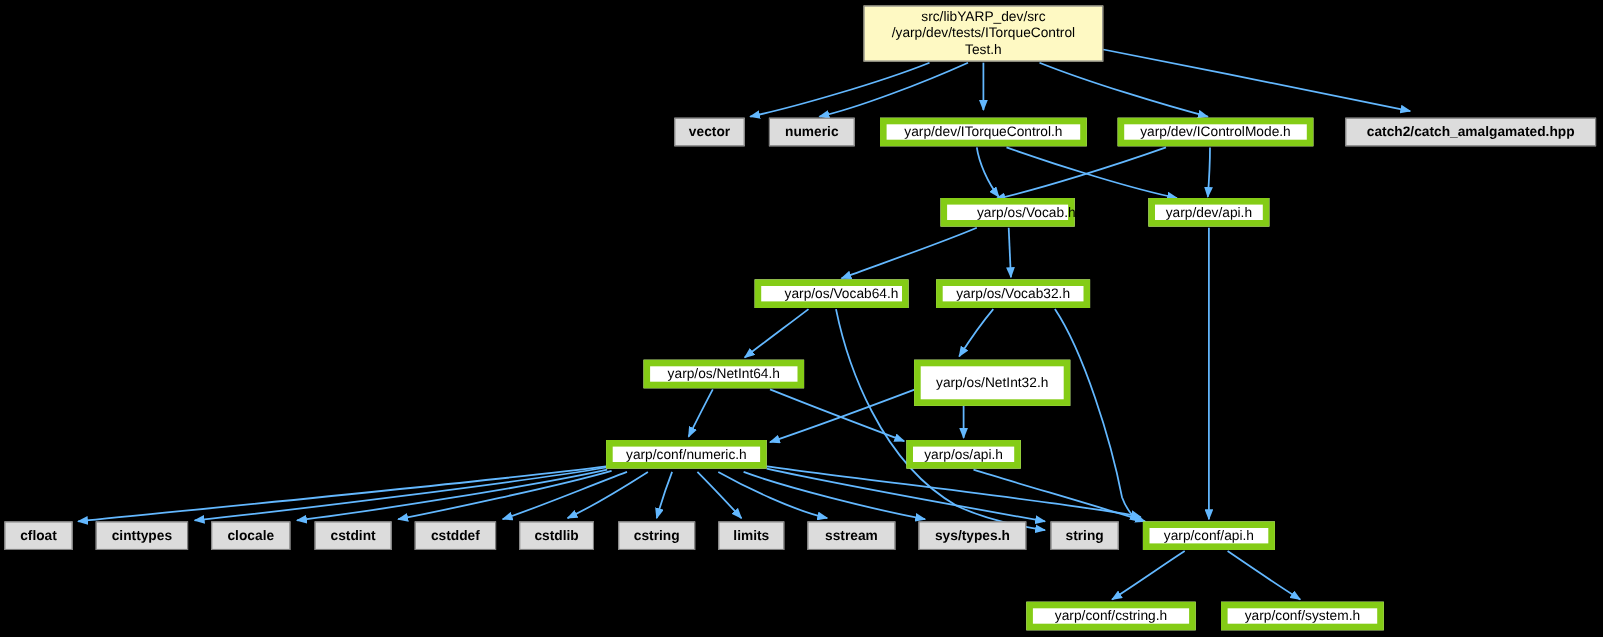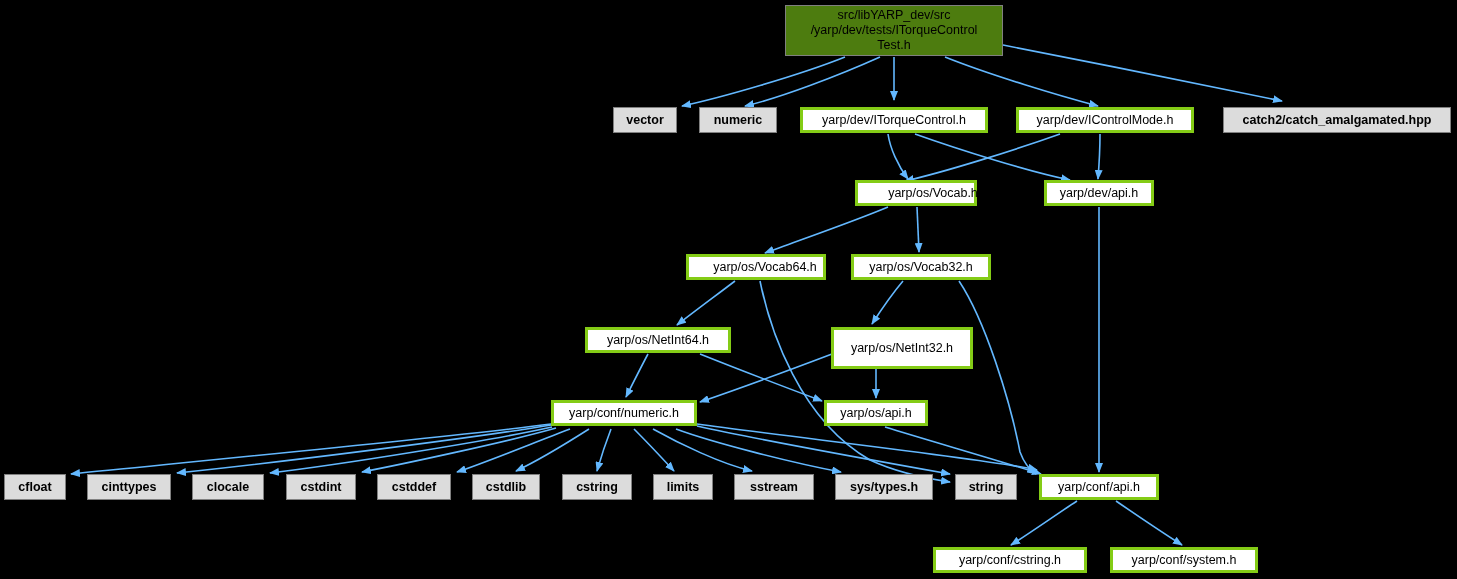--- a/index.html
+++ b/index.html
@@ -2,23 +2,23 @@
 <html><head>
 <meta charset="utf-8">
 <style>
   html,body{margin:0;padding:0;background:#000;}
   #canvas{position:relative;width:1457px;height:579px;background:#000;overflow:hidden;
           font-family:"Liberation Sans",sans-serif;}
   #edges{position:absolute;left:0;top:0;width:1457px;height:579px;}
   .node{position:absolute;box-sizing:border-box;display:flex;align-items:center;
         justify-content:center;text-align:center;white-space:pre;
         font-size:12.5px;line-height:15px;color:#000;}
-  .node.plain{background:#ffffff;border:3px solid #84cc16;}
+  .node.plain{background:#ffffff;border:6px solid #84cc16;}
   .node.sysinc{background:#dcdcdc;border:1px solid #808080;font-weight:bold;}
-  .node.root{background:#4d7c0f;border:1px solid #808080;}
+  .node.root{background:#fef9c3;border:1px solid #808080;}
 </style>
 </head>
 <body>
 
 <div id="canvas">
   <svg id="edges" viewBox="0 0 1457 579" xmlns="http://www.w3.org/2000/svg">
     <defs>
       <marker id="ah" markerWidth="10" markerHeight="8" refX="9" refY="4" orient="auto" markerUnits="userSpaceOnUse">
         <path d="M0,0 L10,4 L0,8 Z" fill="#63b8ff"></path>
       </marker>

